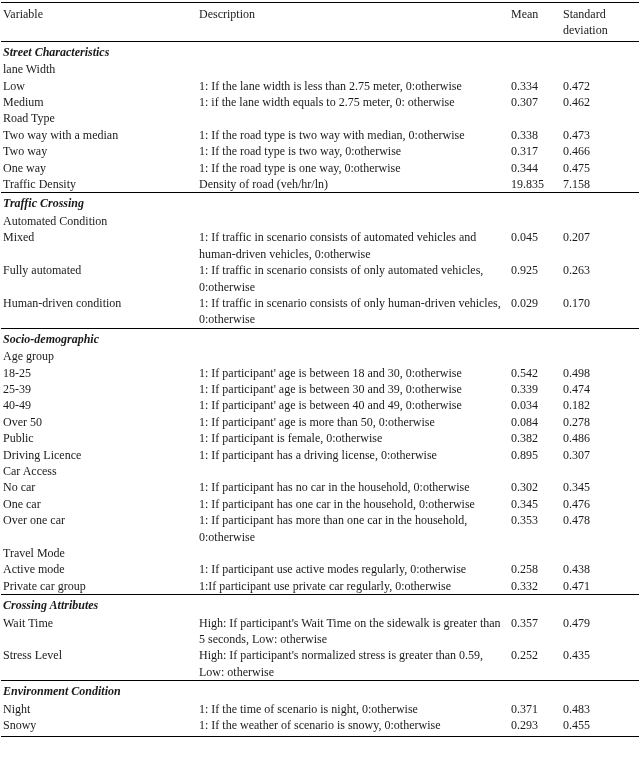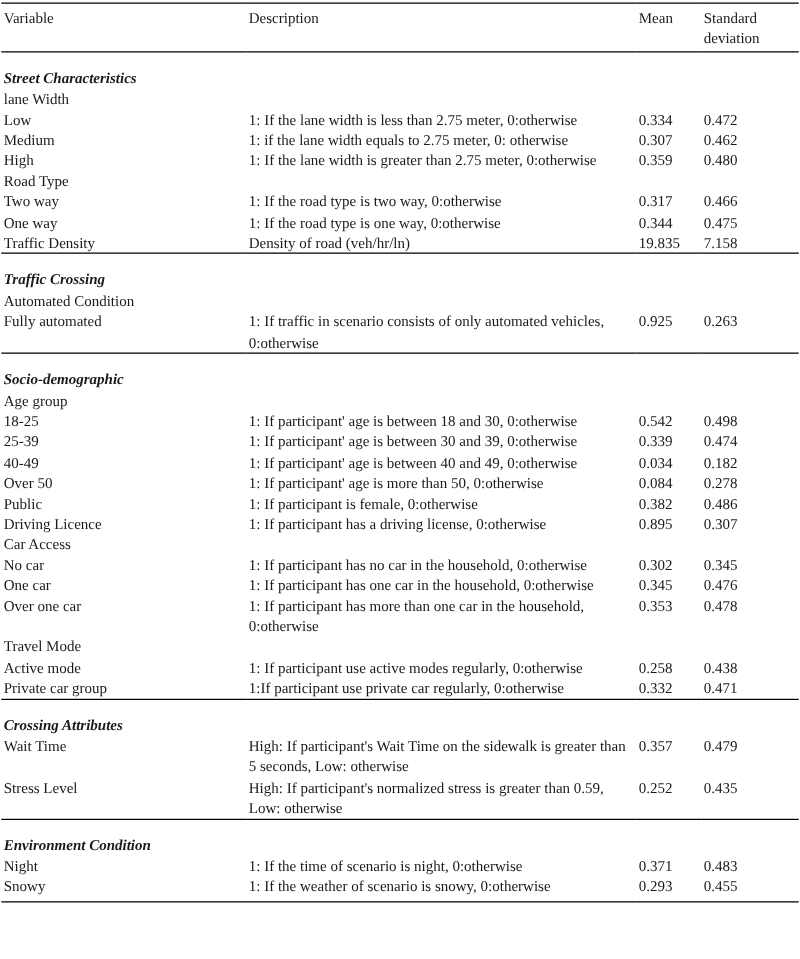--- a/index.html
+++ b/index.html
@@ -33,21 +33,21 @@
     border-top: 1.6px solid #000;
     border-bottom: 1px solid #000;
     padding-top: 3px;
     padding-bottom: 2px;
     margin-left: 37px;
   }
   tr.section-row td {
     border-top: 1px solid #000;
     font-weight: 700;
     font-style: italic;
-    padding-top: 12px;
+    padding-top: 2px;
     padding-bottom: 1px;
   }
   tbody tr.last-row td {
     border-bottom: 1.6px solid #000;
     padding-bottom: 3px;
   }
   td.col-desc { padding-right: 6px; }
   .sub .var-text {
     display: inline-block;
     width: 170px;
@@ -88,30 +88,30 @@
           <td class="col-mean">0.334</td>
           <td class="col-std">0.472</td>
         </tr>
         <tr>
           <td class="col-var sub"><span class="var-text">Medium</span></td>
           <td class="col-desc">1: if the lane width equals to 2.75 meter, 0: otherwise</td>
           <td class="col-mean">0.307</td>
           <td class="col-std">0.462</td>
         </tr>
         <tr>
-          <td class="col-var sub"><span class="var-text">High</span></td>
-          <td class="col-desc">1: If the lane width is greater than 2.75 meter, 0:otherwise</td>
-          <td class="col-mean">0.359</td>
-          <td class="col-std">0.480</td>
-        </tr>
-        <tr>
           <td class="col-var"><span class="var-text">Road Type</span></td>
           <td class="col-desc"></td>
           <td class="col-mean"></td>
           <td class="col-std"></td>
+        </tr>
+        <tr>
+          <td class="col-var sub"><span class="var-text">Two way with a median</span></td>
+          <td class="col-desc">1: If the road type is two way with median, 0:otherwise</td>
+          <td class="col-mean">0.338</td>
+          <td class="col-std">0.473</td>
         </tr>
         <tr>
           <td class="col-var sub"><span class="var-text">Two way</span></td>
           <td class="col-desc">1: If the road type is two way, 0:otherwise</td>
           <td class="col-mean">0.317</td>
           <td class="col-std">0.466</td>
         </tr>
         <tr>
           <td class="col-var sub"><span class="var-text">One way</span></td>
           <td class="col-desc">1: If the road type is one way, 0:otherwise</td>
@@ -127,24 +127,36 @@
         <tr class="section-row">
           <td colspan="4">Traffic Crossing</td>
         </tr>
         <tr>
           <td class="col-var"><span class="var-text">Automated Condition</span></td>
           <td class="col-desc"></td>
           <td class="col-mean"></td>
           <td class="col-std"></td>
         </tr>
         <tr>
+          <td class="col-var sub"><span class="var-text">Mixed</span></td>
+          <td class="col-desc">1: If traffic in scenario consists of automated vehicles and human-driven vehicles, 0:otherwise</td>
+          <td class="col-mean">0.045</td>
+          <td class="col-std">0.207</td>
+        </tr>
+        <tr>
           <td class="col-var sub"><span class="var-text">Fully automated</span></td>
           <td class="col-desc">1: If traffic in scenario consists of only automated vehicles, 0:otherwise</td>
           <td class="col-mean">0.925</td>
           <td class="col-std">0.263</td>
+        </tr>
+        <tr>
+          <td class="col-var"><span class="var-text">Human-driven condition</span></td>
+          <td class="col-desc">1: If traffic in scenario consists of only human-driven vehicles, 0:otherwise</td>
+          <td class="col-mean">0.029</td>
+          <td class="col-std">0.170</td>
         </tr>
         <tr class="section-row">
           <td colspan="4">Socio-demographic</td>
         </tr>
         <tr>
           <td class="col-var"><span class="var-text">Age group</span></td>
           <td class="col-desc"></td>
           <td class="col-mean"></td>
           <td class="col-std"></td>
         </tr>

